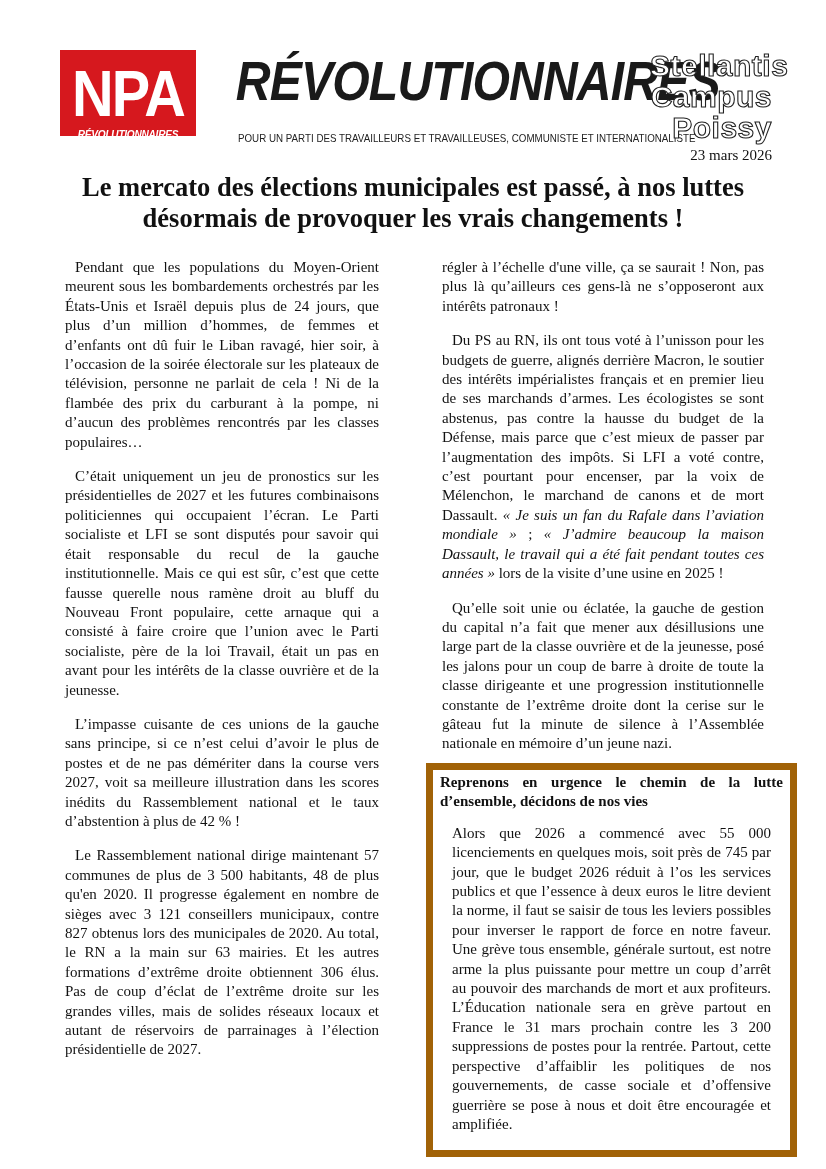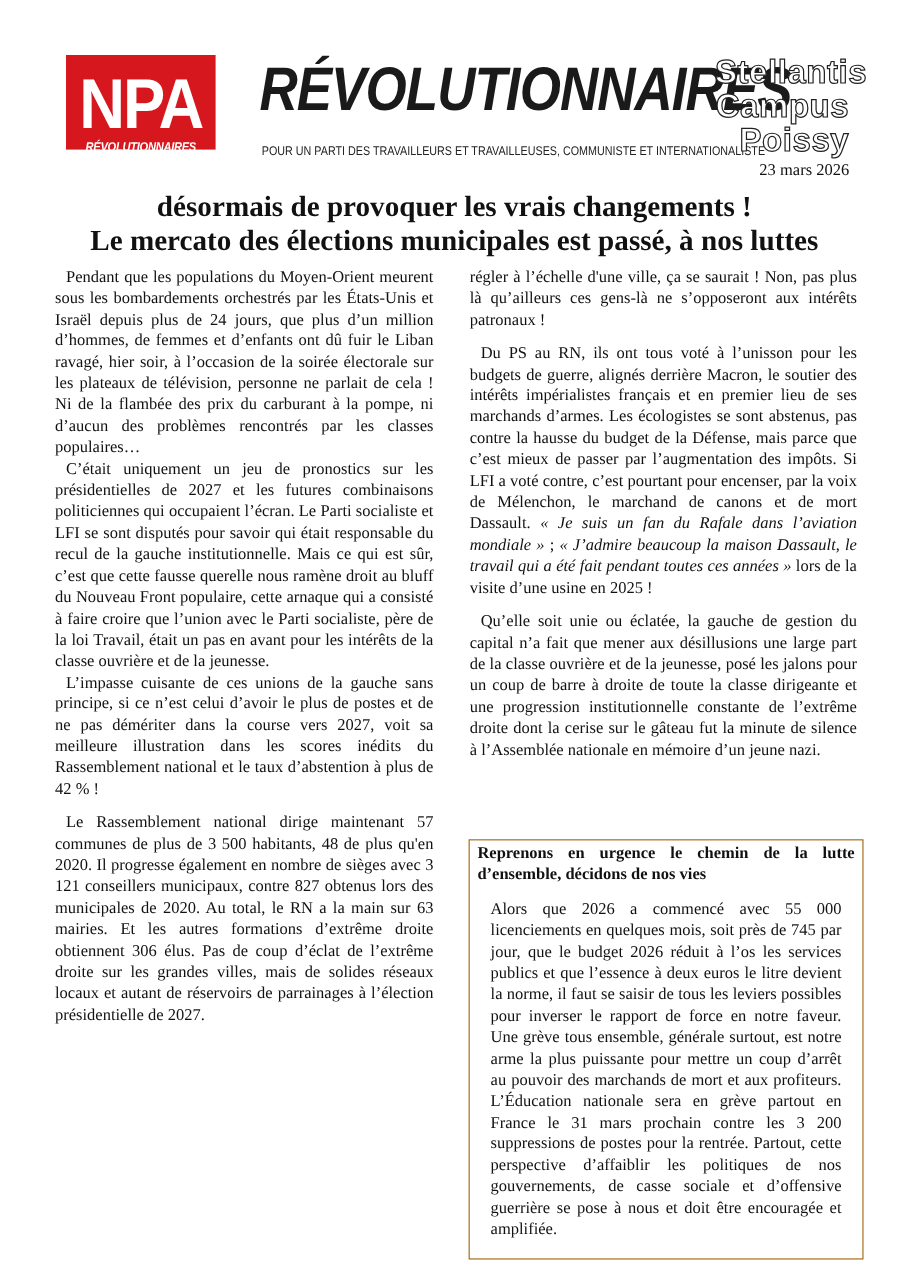--- a/index.html
+++ b/index.html
@@ -15,26 +15,26 @@
 
   .location { position:absolute; left:650px; top:50px; width:122px; text-align:right; }
   .loc-line { font-family:"Liberation Sans", sans-serif; font-weight:bold; font-size:30px; line-height:31px; color:#fff; -webkit-text-stroke:1.1px #222; letter-spacing:0.5px; }
   .date { font-family:"Liberation Serif", serif; font-size:15px; margin-top:4px; text-align:right; color:#111; }
 
   .headline { position:absolute; left:40px; top:172px; width:746px; text-align:center; font-family:"Liberation Serif", serif; font-weight:bold; font-size:26.5px; line-height:31px; color:#111; }
 
   .col { position:absolute; top:243px; font-family:"Liberation Serif", serif; font-size:15px; line-height:19.4px; text-align:justify; }
   .col-left { left:50px; width:344px; }
   .col-right { left:427px; width:352px; }
-  .col p { margin:0; text-indent:10px; }
+  .col p { margin:15px; text-indent:10px; }
   .col p.gap { margin-top:11px; }
   .col h3 { margin:11px 0 8px 0; font-size:15px; line-height:19.4px; font-weight:bold; text-align:justify; }
   .col em { font-style:italic; }
 
-  .box { position:absolute; left:426px; top:763px; width:343px; border:1px solid #a16207; padding:3px 7px 4px 7px; font-family:"Liberation Serif", serif; font-size:15px; line-height:19.4px; text-align:justify; }
+  .box { position:absolute; left:426px; top:763px; width:343px; border:7px solid #a16207; padding:3px 7px 4px 7px; font-family:"Liberation Serif", serif; font-size:15px; line-height:19.4px; text-align:justify; }
   .box h3 { margin:0; font-size:15px; line-height:19.4px; font-weight:bold; text-align:justify; }
   .box p { margin:12px; }
 </style>
 </head>
 <body>
 
 <div class="logo">
   <div class="logo-npa">NPA</div>
   <div class="logo-sub">RÉVOLUTIONNAIRES</div>
 </div>
@@ -45,22 +45,22 @@
 </div>
 
 <div class="location">
   <div class="loc-line">Stellantis</div>
   <div class="loc-line">Campus</div>
   <div class="loc-line">Poissy</div>
   <div class="date">23 mars 2026</div>
 </div>
 
 <div class="headline">
+  <div>Le mercato des élections municipales est passé, à nos luttes</div>
   <div>désormais de provoquer les vrais changements !</div>
-  <div>Le mercato des élections municipales est passé, à nos luttes</div>
 </div>
 
 <div class="col col-left">
   <p>Pendant que les populations du Moyen-Orient meurent sous les bombardements orchestrés par les États-Unis et Israël depuis plus de 24 jours, que plus d’un million d’hommes, de femmes et d’enfants ont dû fuir le Liban ravagé, hier soir, à l’occasion de la soirée électorale sur les plateaux de télévision, personne ne parlait de cela ! Ni de la flambée des prix du carburant à la pompe, ni d’aucun des problèmes rencontrés par les classes populaires…</p>
   <p>C’était uniquement un jeu de pronostics sur les présidentielles de 2027 et les futures combinaisons politiciennes qui occupaient l’écran. Le Parti socialiste et LFI se sont disputés pour savoir qui était responsable du recul de la gauche institutionnelle. Mais ce qui est sûr, c’est que cette fausse querelle nous ramène droit au bluff du Nouveau Front populaire, cette arnaque qui a consisté à faire croire que l’union avec le Parti socialiste, père de la loi Travail, était un pas en avant pour les intérêts de la classe ouvrière et de la jeunesse.</p>
   <p>L’impasse cuisante de ces unions de la gauche sans principe, si ce n’est celui d’avoir le plus de postes et de ne pas démériter dans la course vers 2027, voit sa meilleure illustration dans les scores inédits du Rassemblement national et le taux d’abstention à plus de 42 % !</p>
   <p class="gap">Le Rassemblement national dirige maintenant 57 communes de plus de 3 500 habitants, 48 de plus qu'en 2020. Il progresse également en nombre de sièges avec 3 121 conseillers municipaux, contre 827 obtenus lors des municipales de 2020. Au total, le RN a la main sur 63 mairies. Et les autres formations d’extrême droite obtiennent 306 élus. Pas de coup d’éclat de l’extrême droite sur les grandes villes, mais de solides réseaux locaux et autant de réservoirs de parrainages à l’élection présidentielle de 2027.</p>
 </div>
 
 <div class="col col-right">

